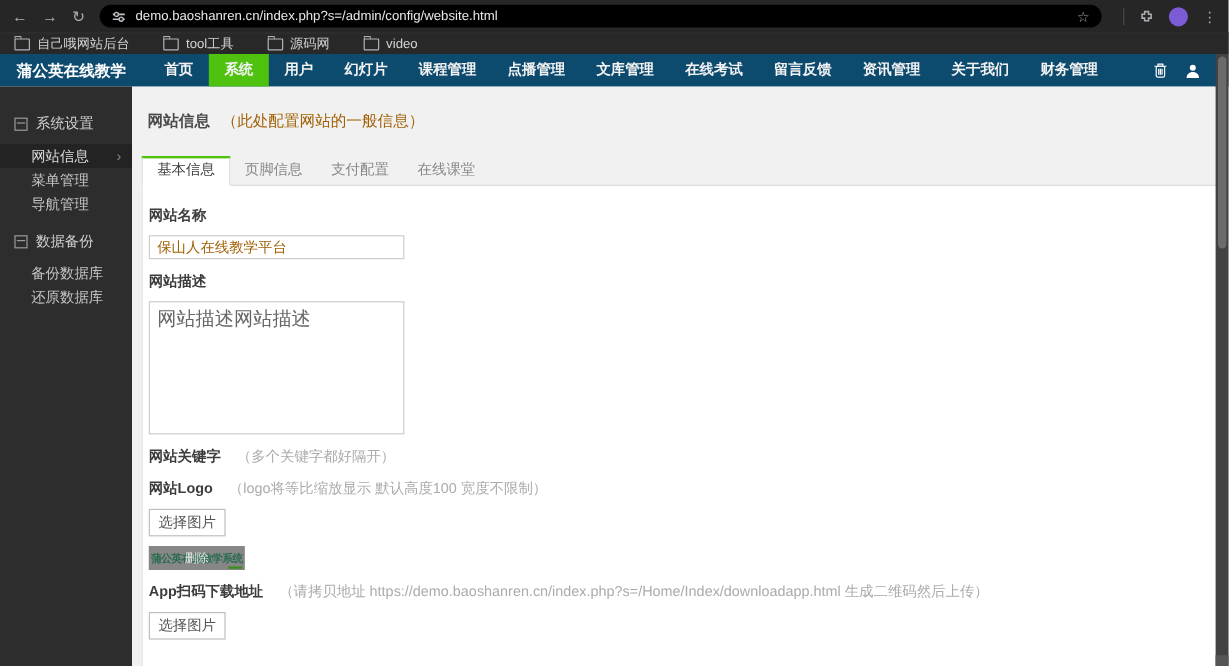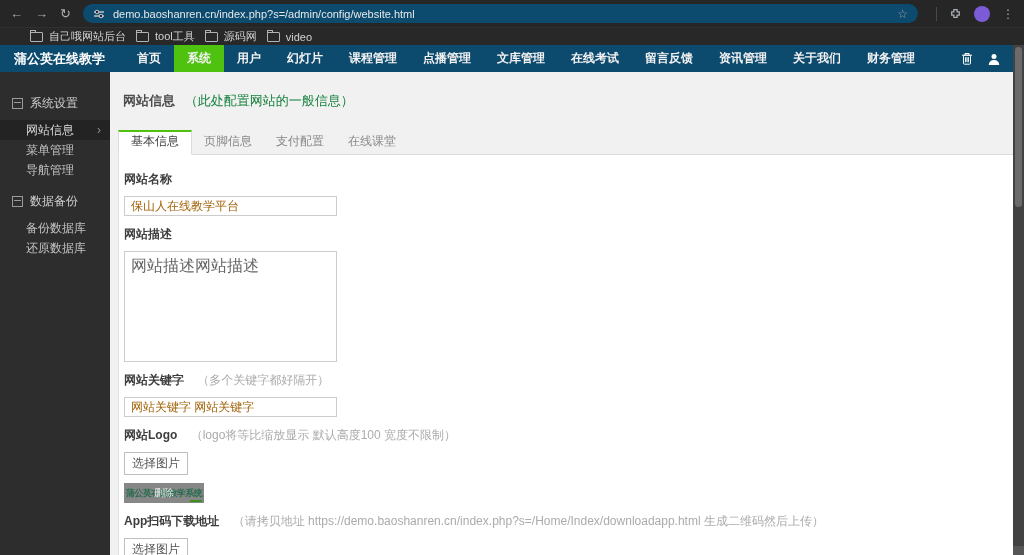--- a/index.html
+++ b/index.html
@@ -3,28 +3,28 @@
 <meta charset="utf-8">
 <style>
   html,body{margin:0;padding:0;}
   .screen{width:1024px;height:555px;position:relative;overflow:hidden;background:#f1f1f1;
           font-family:"Liberation Sans",sans-serif;-webkit-font-smoothing:antialiased;}
 
   
   .chrome{background:#262626;}
   .chrome-toolbar{height:27px;display:flex;align-items:center;padding:0 10px;gap:12px;}
   .nav-glyph{color:#a9adb2;font-size:13px;line-height:1;cursor:pointer;}
-  .url-pill{flex:1;height:19px;background:#0c4a6e;border-radius:10px;display:flex;align-items:center;
+  .url-pill{flex:1;height:19px;background:#000000;border-radius:10px;display:flex;align-items:center;
             padding:0 10px;gap:8px;margin-right:6px;cursor:text;}
   .url-text{color:#e6e8ea;font-size:11px;white-space:nowrap;overflow:hidden;}
   .pill-star{margin-left:auto;color:#9aa0a6;font-size:12px;cursor:pointer;}
   .chrome-sep{width:1px;height:14px;background:#4a4a4a;}
   .avatar{width:16px;height:16px;border-radius:50%;cursor:pointer;}
   .kebab{color:#a9adb2;font-size:12px;letter-spacing:0;cursor:pointer;}
-  .bookmarks{height:17px;background:#282828;display:flex;align-items:center;gap:10px;padding:0 30px;
+  .bookmarks{height:17px;background:#282828;display:flex;align-items:center;gap:28px;padding:0 12px;
              border-top:1px solid #303030;}
   .bookmark{display:flex;align-items:center;gap:6px;font-size:11px;color:#d2d2d2;cursor:pointer;}
   .folder{width:11px;height:8px;border:1px solid #b0b4b9;border-radius:1px;position:relative;}
   .folder::before{content:'';position:absolute;top:-3px;left:-1px;width:4px;height:2px;
                   border:1px solid #b0b4b9;border-bottom:none;border-radius:1px 1px 0 0;}
 
   
   .app-area{position:relative;height:511px;}
   .app-nav{height:27px;background:#0c4a6e;display:flex;align-items:stretch;color:#fff;}
   .brand{font-size:13px;font-weight:bold;line-height:27px;padding:0 14px;width:96px;color:#fff;}
@@ -42,21 +42,21 @@
   .minus-box::after{content:'';position:absolute;left:1px;right:1px;top:3px;height:1px;background:#9a9a9a;}
   .side-item{height:20px;line-height:20px;padding-left:26px;font-size:12px;color:#c3c3c3;
              position:relative;cursor:pointer;}
   .side-item.active{background:#232323;color:#dadada;}
   .side-item .chev{position:absolute;right:9px;top:0;color:#8d8d8d;font-size:12px;}
   .side-gap{height:14px;}
 
   .main{flex:1;padding:20px 8px 0 8px;box-sizing:border-box;}
   .page-header{font-size:13px;margin:0 0 20px 5px;}
   .page-title{font-weight:bold;color:#4c4c4c;}
-  .page-subtitle{color:#15803d;margin-left:6px;}
+  .page-subtitle{color:#a16207;margin-left:6px;}
   .tabs{display:flex;border-bottom:1px solid #dcdcdc;margin-top:18px;}
   .tab{padding:0 12px;height:22px;line-height:22px;font-size:12px;color:#888;cursor:pointer;}
   .tab.active{background:#fff;border:1px solid #dcdcdc;border-top:2px solid var(--accent);
               border-bottom:1px solid #fff;margin-bottom:-1px;line-height:19px;color:#404040;}
   .panel{background:#fff;border:1px solid #e2e2e2;border-top:none;padding:6px 5px 40px;min-height:600px;}
 
   .f-label-row{margin:10px 0 8px;font-size:12px;}
   .f-label{font-weight:bold;color:#3d3d3d;}
   .f-hint{color:#ababab;margin-left:10px;}
   .t-input{width:199px;height:16px;border:1px solid #ccc;padding:1px 6px;font-size:12px;color:#a16207;
@@ -214,21 +214,20 @@
 
           <div class="f-label-row">
             <span class="f-label">网站描述</span>
           </div>
           <textarea class="t-area" style="">网站描述网站描述</textarea>
 
           <div class="f-label-row">
             <span class="f-label">网站关键字</span>
             <span class="f-hint">（多个关键字都好隔开）</span>
           </div>
-          <input class="t-input" type="text" value="网站关键字 网站关键字" style="">
 
           <div class="f-label-row">
             <span class="f-label">网站Logo</span>
             <span class="f-hint">（logo将等比缩放显示 默认高度100 宽度不限制）</span>
           </div>
           <button class="pick-btn">选择图片</button>
           <div class="thumb" style="margin-top:8px;">
             <div class="thumb-logo">
               <span class="logo-text">蒲公英在线教学系统</span>
             </div>

